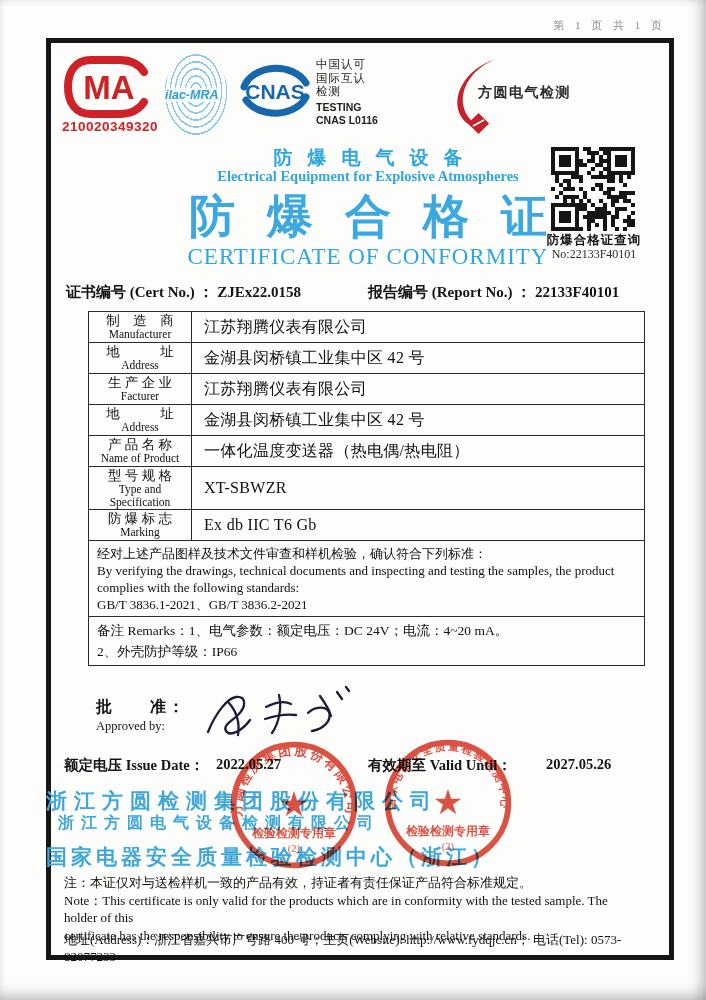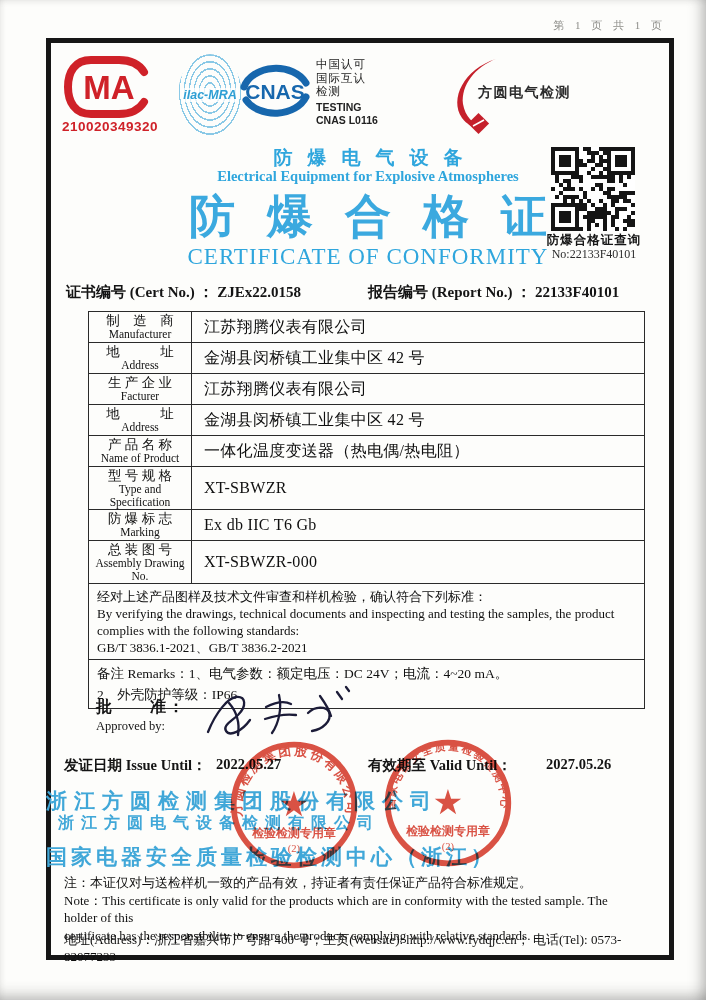--- a/index.html
+++ b/index.html
@@ -5,23 +5,23 @@
   * { margin:0; padding:0; box-sizing:border-box; }
   body { width:706px; height:1000px; background:#ffffff; font-family:"Liberation Serif","DejaVu Serif",serif; color:#1a1a1a; }
   .page { position:relative; width:706px; height:1000px; background:#fdfdfb; overflow:hidden;
           box-shadow: inset -12px 0 14px -8px rgba(60,60,60,.35), inset 0 -14px 14px -9px rgba(60,60,60,.30), inset 3px 3px 8px -6px rgba(60,60,60,.25); }
   .page-indicator { position:absolute; top:18px; right:40px; font-size:11px; color:#8d8d89; letter-spacing:4px; }
   .frame { position:absolute; left:46px; top:38px; width:628px; height:922px; border:5px solid #161616; }
 
   
   .cma { position:absolute; left:64px; top:56px; width:90px; height:62px; }
   .cma-number { position:absolute; left:62px; top:119px; width:100px; font-family:"Liberation Sans",sans-serif; font-weight:bold; font-size:13.5px; color:#cf2128; letter-spacing:.5px; }
-  .ilac { position:absolute; left:178px; top:54px; width:64px; height:82px; border-radius:50%;
+  .ilac { position:absolute; left:164px; top:54px; width:64px; height:82px; border-radius:50%;
           background: repeating-radial-gradient(ellipse at 50% 45%, rgba(125,195,228,.9) 0 1.2px, rgba(255,255,255,0) 1.2px 5px);
-          display:flex; align-items:center; justify-content:center; }
+          display:flex; align-items:center; }
   .ilac span { font-family:"Liberation Sans",sans-serif; font-weight:bold; font-style:italic; font-size:12.5px; color:#2f9fd4;
                background:rgba(255,255,255,.75); padding:0 1px; border-radius:3px; }
   .cnas { position:absolute; left:238px; top:60px; width:74px; height:64px; }
   .cnas-side { position:absolute; left:316px; top:58px; font-size:11.5px; line-height:13.5px; color:#222; letter-spacing:1px; }
   .cnas-testing { position:absolute; left:316px; top:101px; font-family:"Liberation Sans",sans-serif; font-weight:bold; font-size:10.5px; line-height:13px; color:#222; }
   .fy-swoosh { position:absolute; left:442px; top:56px; width:70px; height:85px; }
   .fy-text { position:absolute; left:478px; top:84px; font-size:14px; font-weight:bold; color:#2b2b2b; letter-spacing:1.5px; }
 
   
   .cjk-center { position:absolute; left:46px; width:644px; text-align:center; }
@@ -622,27 +622,20 @@
             <div class="en">Type and Specification</div>
           </td>
       <td class="val">XT-SBWZR</td>
     </tr>
     <tr>
       <td class="lbl">
             <div class="zh">防 爆 标 志</div>
             <div class="en">Marking</div>
           </td>
       <td class="val">Ex db IIC T6 Gb</td>
-    </tr>
-    <tr>
-      <td class="lbl">
-            <div class="zh">总 装 图 号</div>
-            <div class="en">Assembly Drawing No.</div>
-          </td>
-      <td class="val">XT-SBWZR-000</td>
     </tr>
     <tr>
       <td class="block" colspan="2">
         <div>经对上述产品图样及技术文件审查和样机检验，确认符合下列标准：</div>
         <div>By verifying the drawings, technical documents and inspecting and testing the samples, the product complies with the following standards:</div>
         <div>GB/T 3836.1-2021、GB/T 3836.2-2021</div>
       </td>
     </tr>
     <tr>
       <td class="remarks" colspan="2">
@@ -665,21 +658,21 @@
       <path d="M83,17 C86,30 83,45 76,55"></path>
       <path d="M69,41 C81,37 93,36 100,37"></path>
       <path d="M112,35 C119,28 130,28 133,34 C136,43 127,51 116,53"></path>
       <path d="M124,18 C129,25 133,31 135,38"></path>
       <path d="M141,14 L146,21"></path>
       <path d="M150,9 L153,13"></path>
     </g>
   </svg>
 
   <div class="dates">
-    <span>发证日期 Issue Until：</span>
+    <span>额定电压 Issue Date：</span>
     <span class="issue-val">2022.05.27</span>
     <span class="valid">有效期至 Valid Until：</span>
     <span class="valid-val">2027.05.26</span>
   </div>
 
   <div class="companies co1">浙江方圆检测集团股份有限公司</div>
   <div class="companies co2">浙江方圆电气设备检测有限公司</div>
   <div class="companies co3">国家电器安全质量检验检测中心（浙江）</div>
 
   <svg class="stamp stamp1" viewBox="0 0 140 140">

